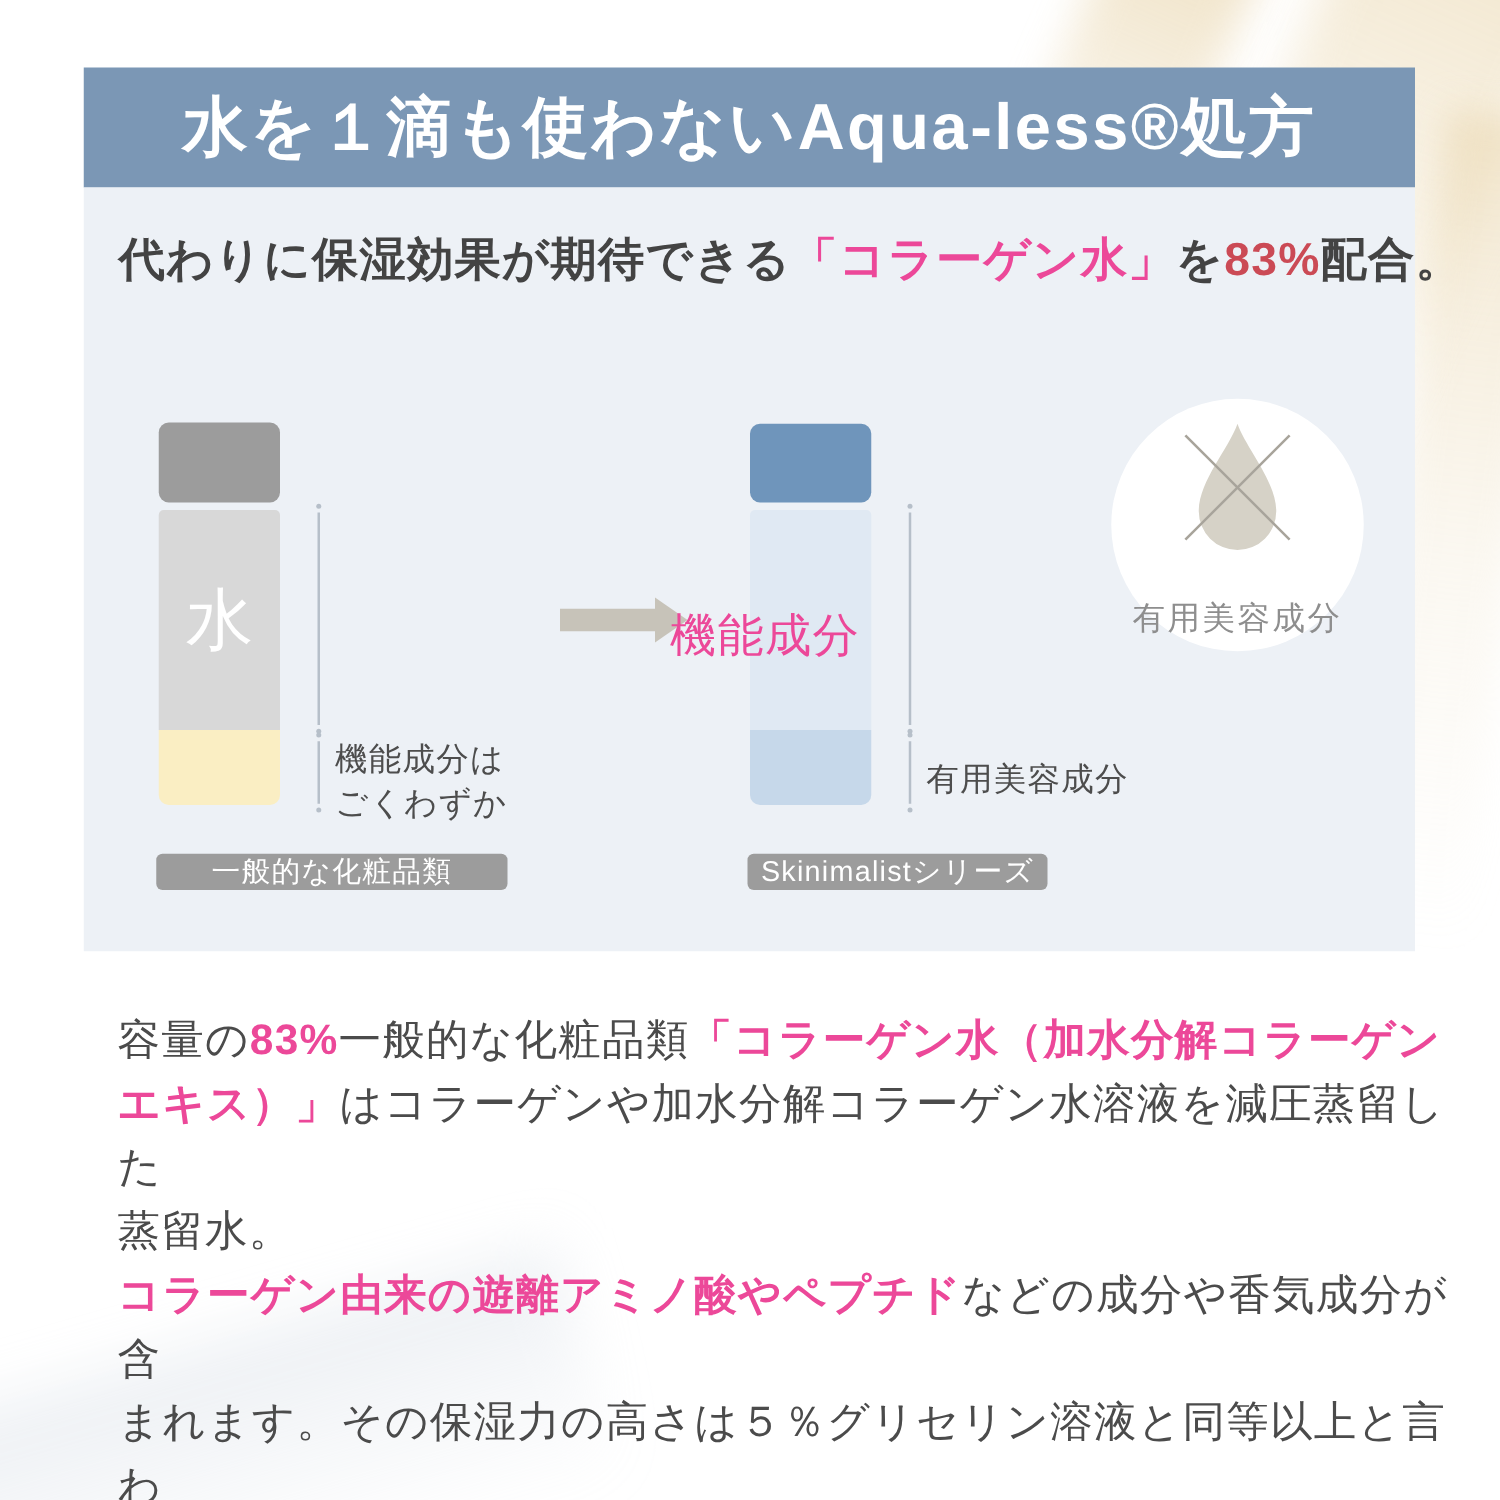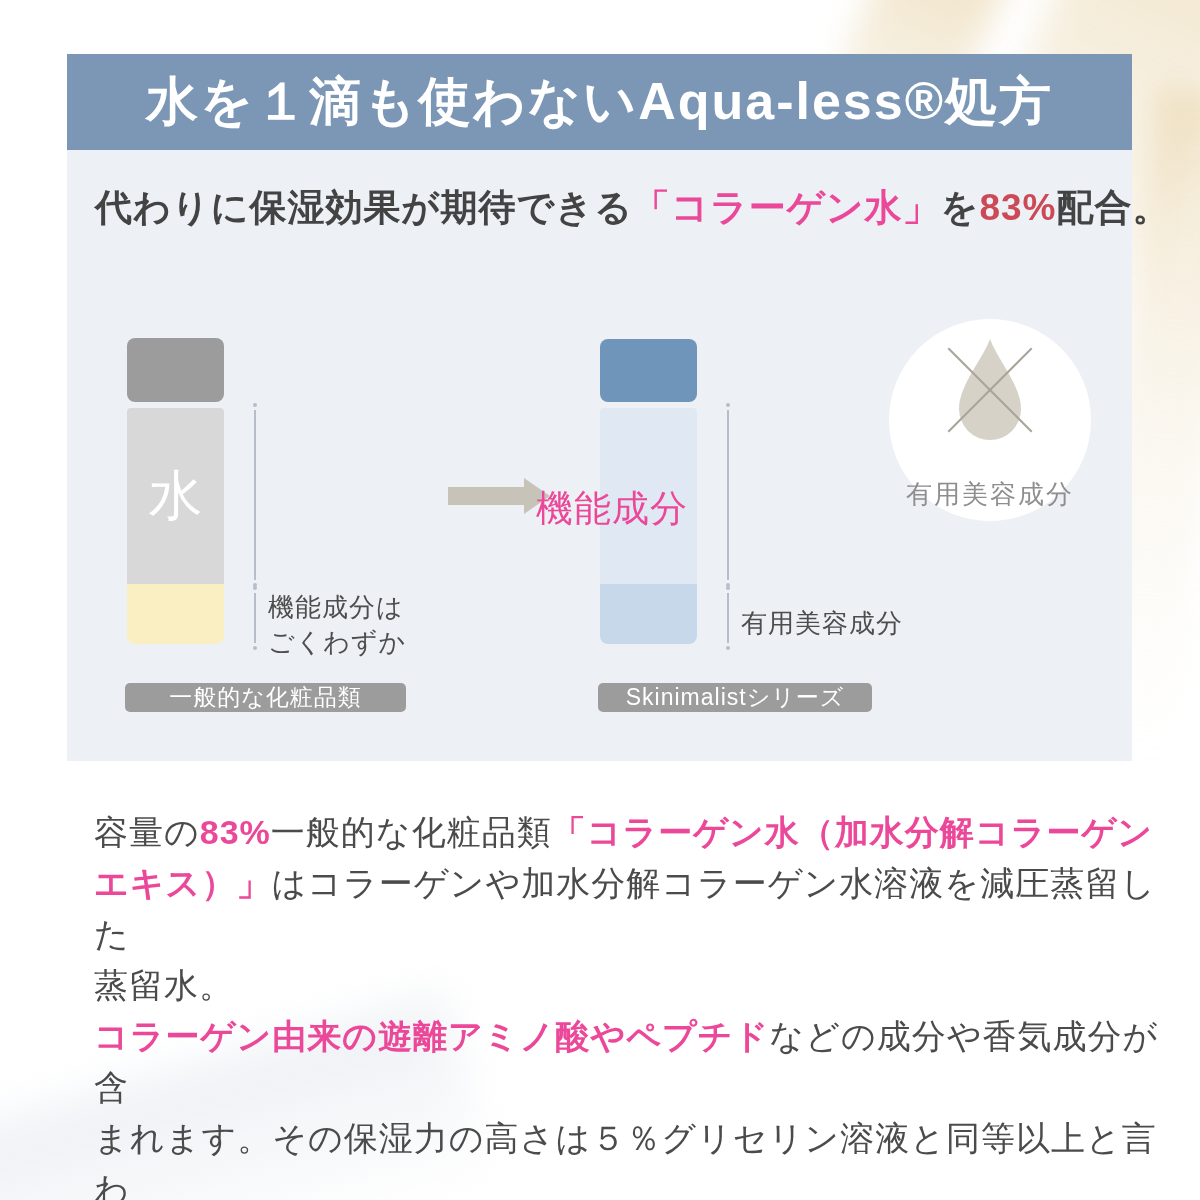--- a/index.html
+++ b/index.html
@@ -70,21 +70,21 @@
   .drop-svg{left:957px;top:337px;}
   .cross-line{width:118px;height:2px;background:#a8a49b;left:931px;top:389px;}
   .cl1{transform:rotate(45deg);} .cl2{transform:rotate(-45deg);}
   .badge-label{left:889px;top:477px;width:202px;text-align:center;font-size:26px;
                color:#8e8e8e;letter-spacing:2px;white-space:nowrap;}
 
   
   .pill{height:29px;background:#9c9c9c;border-radius:5px;color:#ffffff;
         display:flex;align-items:center;justify-content:center;font-size:23px;letter-spacing:1px;}
   .pill-left{left:125px;top:683px;width:281px;}
-  .pill-right{left:598px;top:683px;width:274px;}
+  .pill-right{left:598px;top:683px;width:240px;}
 
   
   .bodytext{left:94px;top:807px;width:1080px;font-size:34px;line-height:51px;
             color:#4b4b4b;font-weight:400;letter-spacing:1px;}
   .seg-dark{}
   .seg-blue{color:#ec4899;font-weight:700;}
   .seg-red{color:#cb4a55;font-weight:700;}
 </style>
 </head>
 <body>

